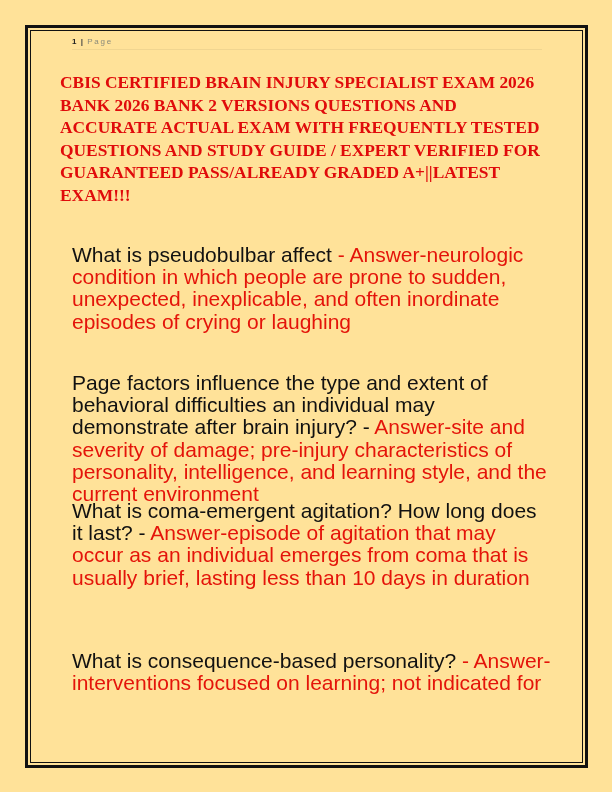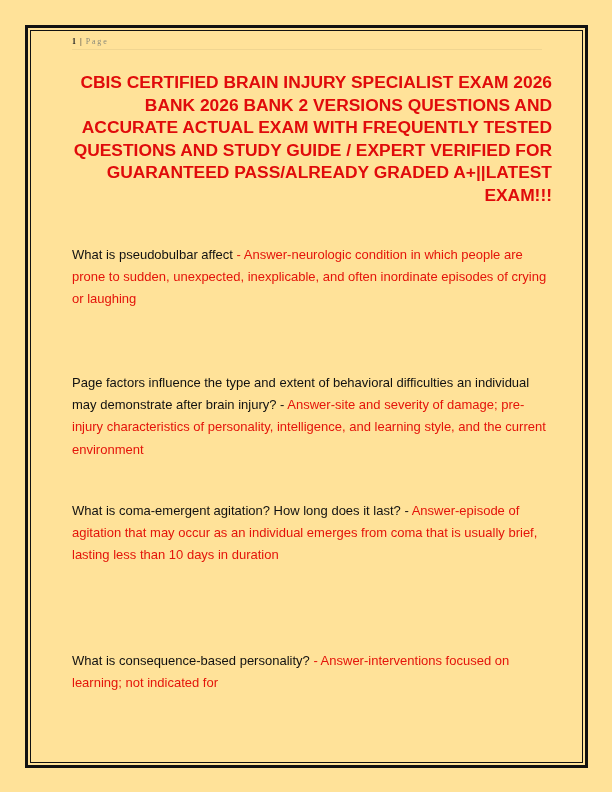--- a/index.html
+++ b/index.html
@@ -31,21 +31,21 @@
     height: 731px;
     border: 1px solid #111;
     box-sizing: content-box;
   }
   .page-header {
     position: absolute;
     left: 72px;
     top: 36px;
     width: 470px;
     height: 13px;
-    font-family: Liberation Serif, serif;
+    font-family: Liberation Sans, sans-serif;
     font-size: 8px;
     line-height: 12px;
     border-bottom: 1px solid #F0D590;
   }
   .page-header .num {
     font-weight: bold;
     color: #222;
   }
   .page-header .sep {
     color: #444;
@@ -54,32 +54,33 @@
   }
   .page-header .label {
     color: #8a8a7a;
     letter-spacing: 1.8px;
   }
   .title {
     position: absolute;
     left: 60px;
     top: 71px;
     width: 492px;
-    text-align: right;
+    text-align: left;
     color: #E00B0B;
     font-weight: bold;
     font-size: 17.4px;
     line-height: 22.6px;
     margin: 0;
+    font-family: Liberation Serif, serif;
   }
   .qa {
     position: absolute;
     left: 72px;
     width: 480px;
-    font-size: 13px;
+    font-size: 21px;
     line-height: 22.2px;
     margin: 0;
     color: #111;
   }
   .qa .q { color: #111; }
   .qa .a { color: #E4140A; }
   #qa-0 { top: 244px; }
   #qa-1 { top: 372px; }
   #qa-2 { top: 500px; }
   #qa-3 { top: 650px; }

